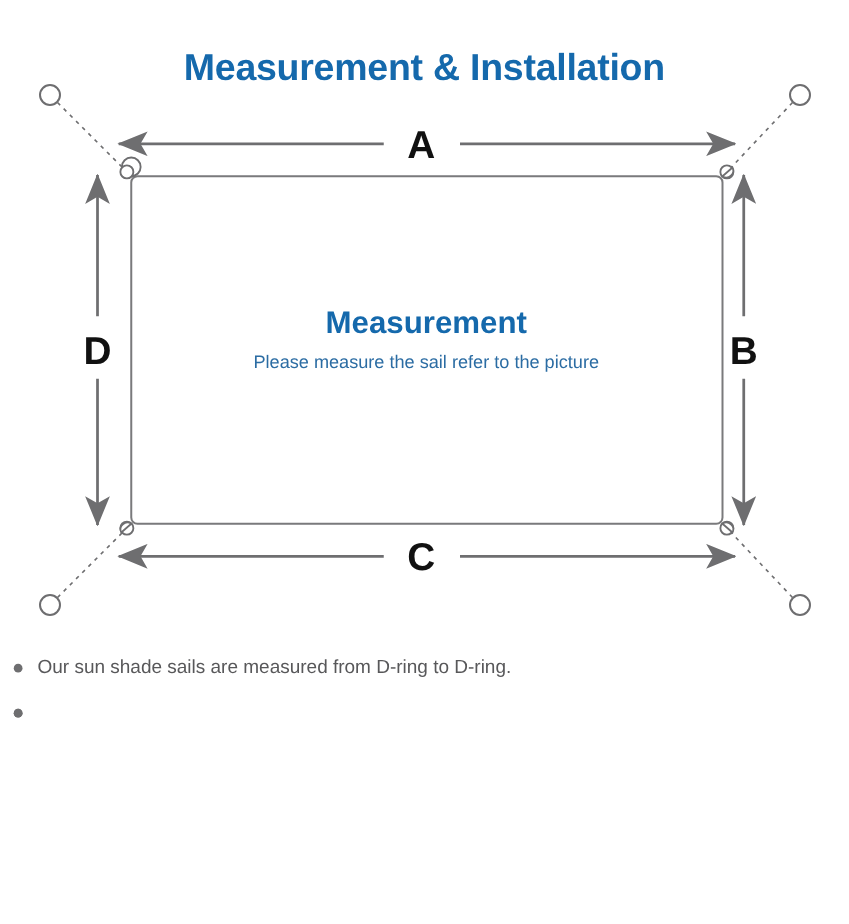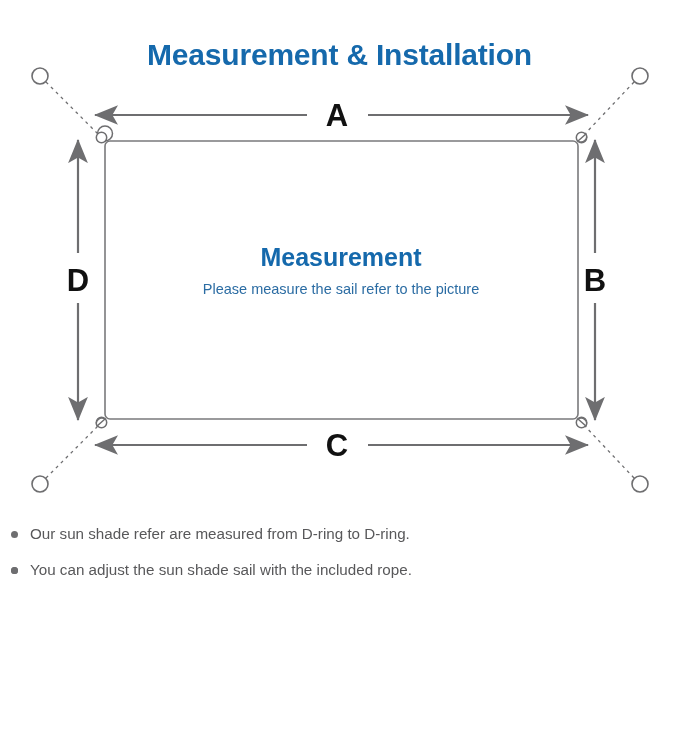--- a/index.html
+++ b/index.html
@@ -163,22 +163,21 @@
     </g>
 
     <text x="341" y="218" text-anchor="middle" class="svg-center-title">Measurement</text>
     <text x="341" y="246" text-anchor="middle" class="svg-center-sub">Please measure the sail refer to the picture</text>
   </svg>
 </div>
 
 <div id="notes">
   <div class="note-row">
     <span class="note-bullet"></span>
-    <span>Our sun shade refer are measured from D-ring to D-ring.</span>
+    <span>Our sun shade sails are measured from D-ring to D-ring.</span>
   </div>
   <div class="note-row">
     <span class="note-bullet"></span>
   </div>
   <div class="note-row">
     <span class="note-bullet"></span>
-    <span>You can adjust the sun shade sail with the included rope.</span>
   </div>
 </div>
 
 </body></html>

